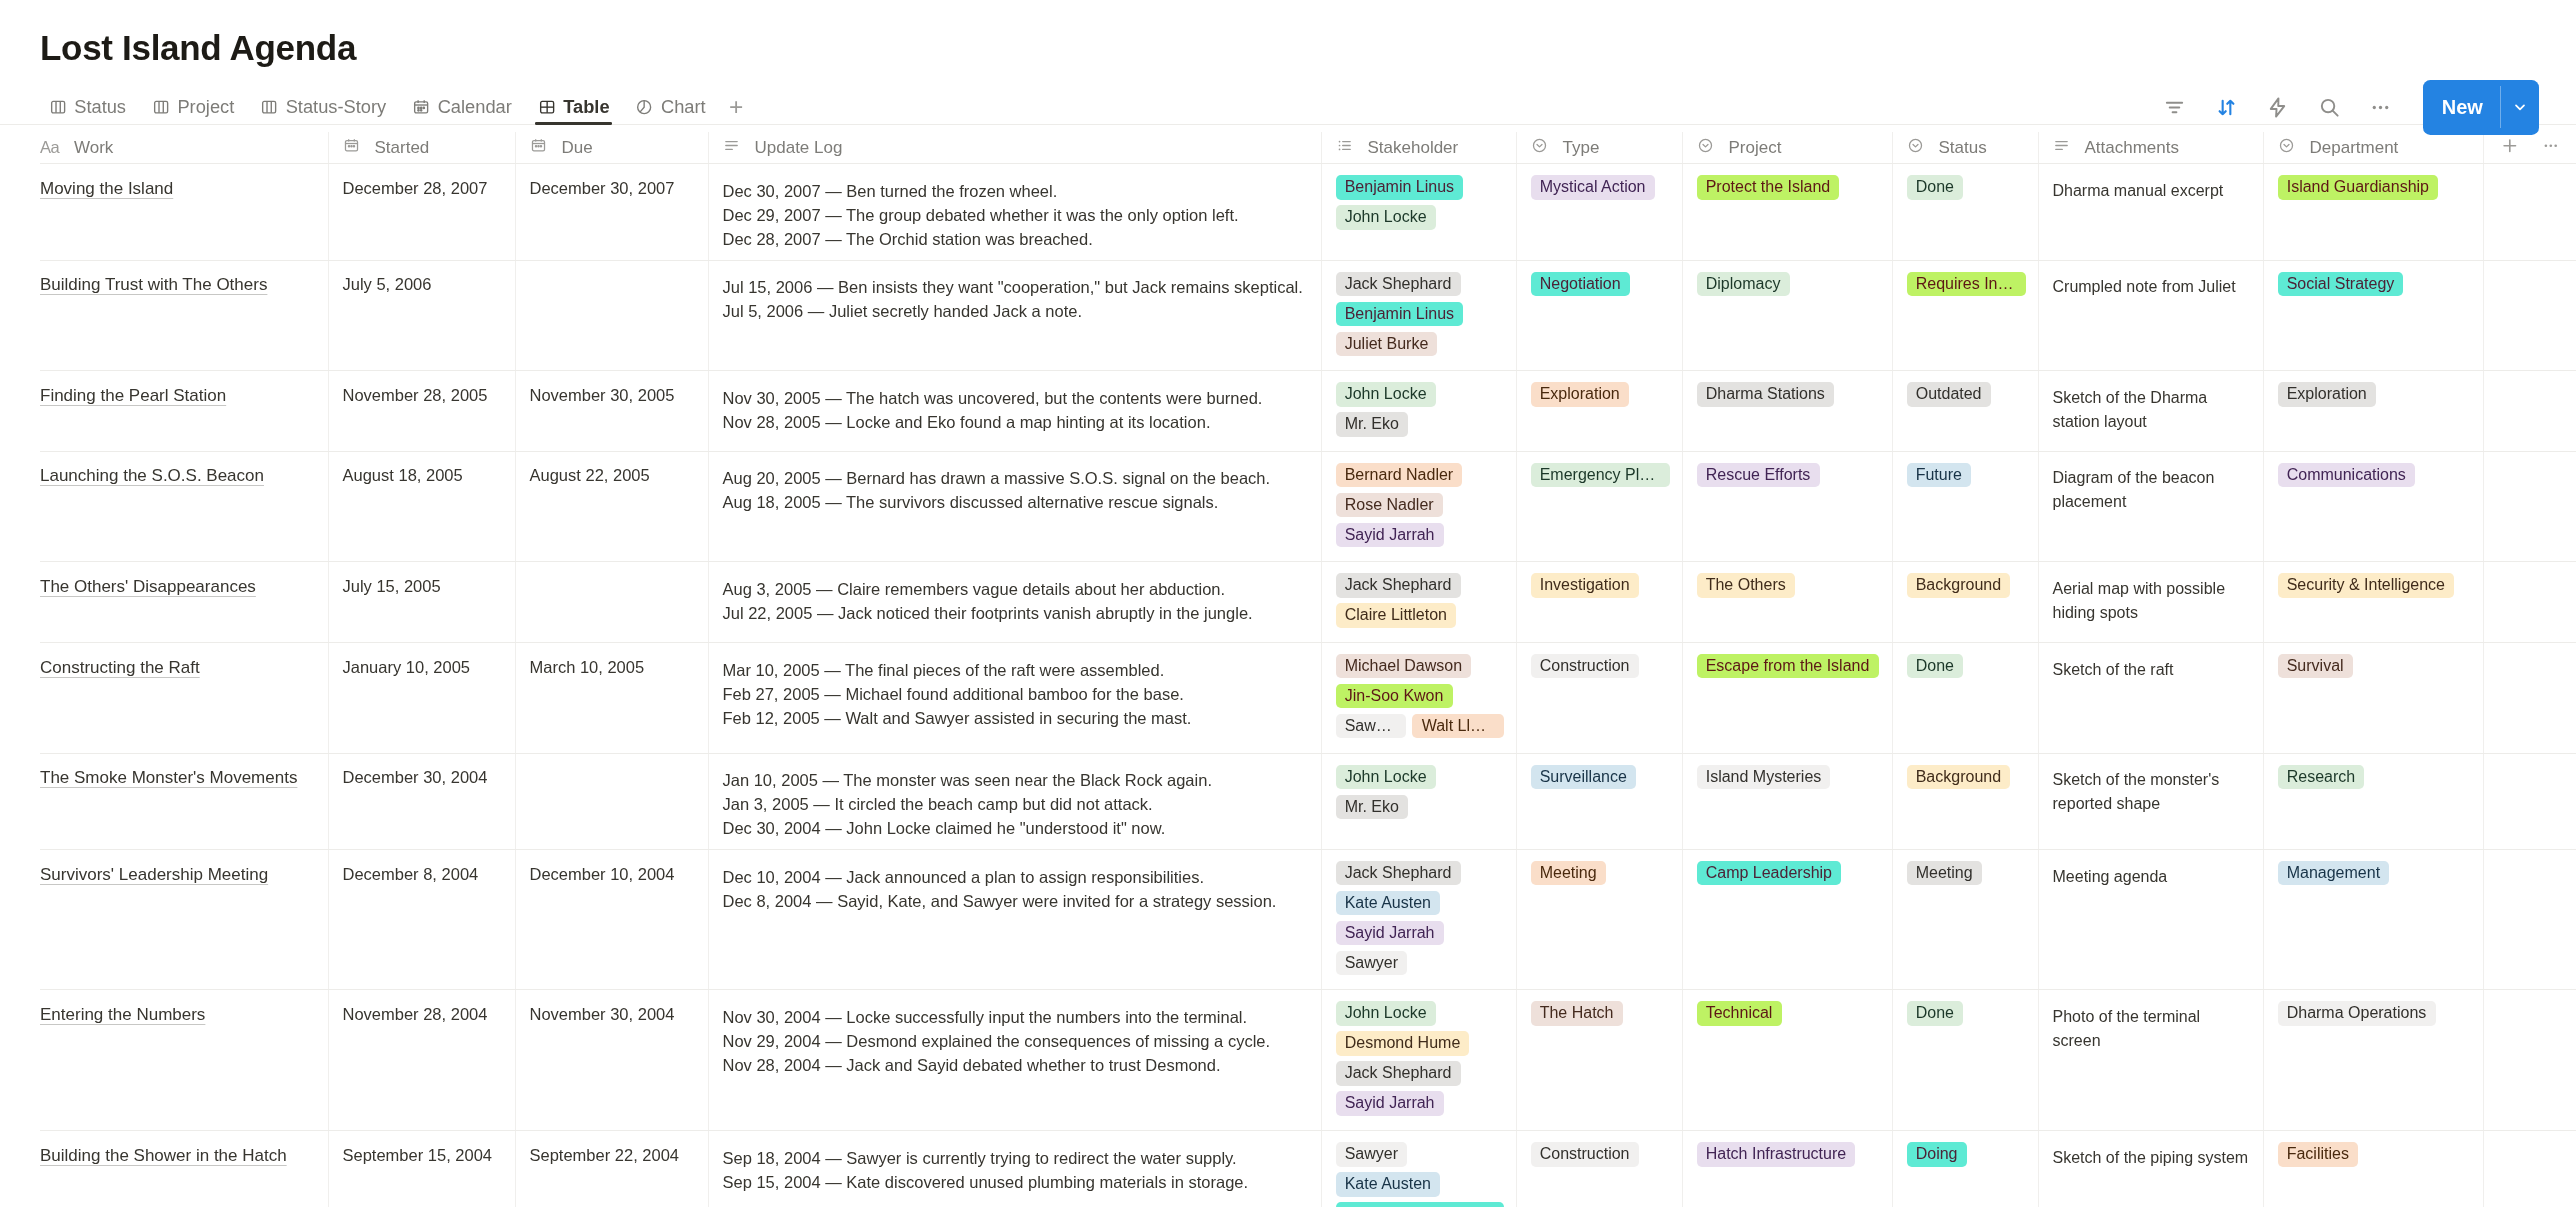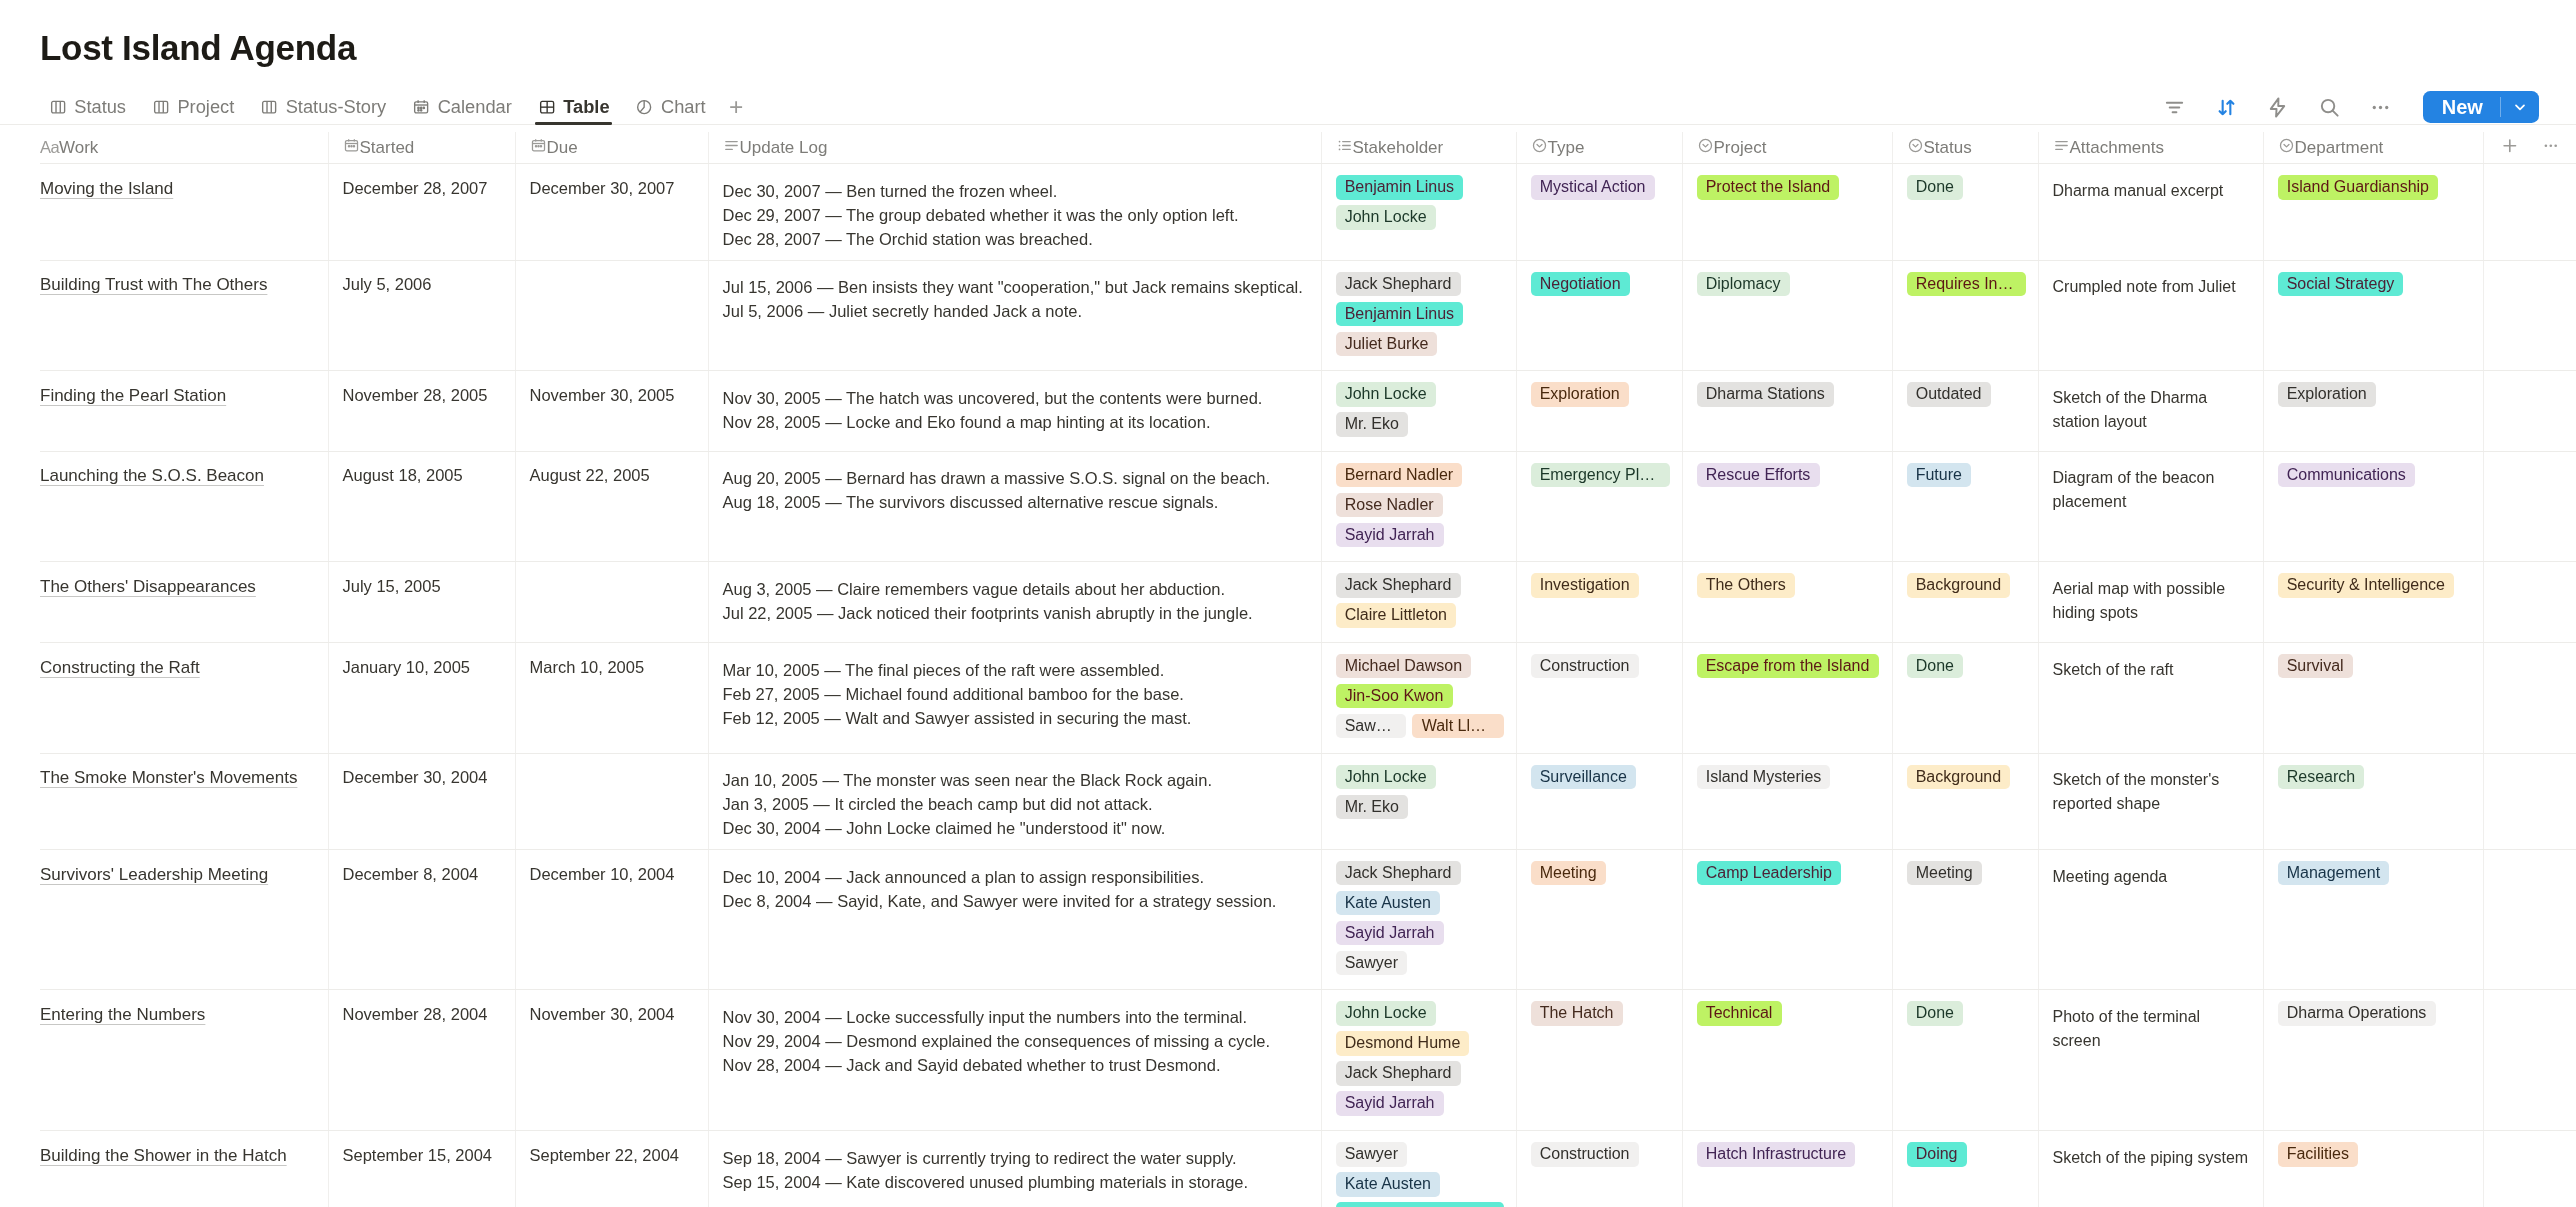--- a/index.html
+++ b/index.html
@@ -17,31 +17,31 @@
   .tab { position:relative; display:flex; align-items:center; gap:7.3px; height:100%; padding:0 8.6px;
          color:#7D7C78; font-size:18.3px; font-weight:500; cursor:pointer; }
   .tab svg { display:block; }
   .tab.active { color:#37352F; font-weight:600; }
   .tab.active::after { content:""; position:absolute; left:6.1px; right:6.1px; bottom:-1.2px; height:3.7px;
                        background:#37352F; border-radius:1.2px; }
   .add-view { color:#9B9A97; font-size:24.5px; padding:0 6.1px; cursor:pointer; line-height:1; }
 
   .view-controls { margin-left:auto; display:flex; align-items:center; gap:24.5px; }
   .icon-btn { display:flex; align-items:center; justify-content:center; width:27px; height:27px; cursor:pointer; }
-  .new-button { display:flex; align-items:stretch; height:32px; background:#2483E2; border-radius:7.3px;
+  .new-button { display:flex; align-items:stretch; height:55px; background:#2483E2; border-radius:7.3px;
                 color:#fff; overflow:hidden; cursor:pointer; margin-left:4.9px; }
   .new-button .new-main { display:flex; align-items:center; padding:0 17px 0 18.3px; font-size:20px; font-weight:600; }
   .new-button .new-divider { width:1.2px; background:rgba(255,255,255,0.35); margin:6.1px 0; }
   .new-button .new-caret { display:flex; align-items:center; padding:0 11px; }
 
   
   .table { margin:7.3px 0 0 40px; width:2536px; }
   .cols { display:grid; grid-template-columns:289px 187px 193px 613px 195px 166px 210px 146px 225px 220px 1fr; }
   .thead { height:32px; border-bottom:1.2px solid #EDECE9; }
-  .th { display:flex; align-items:center; gap:0; padding:0 7.3px 0 13.5px; color:#7D7C78; font-size:17px;
+  .th { display:flex; align-items:center; gap:15px; padding:0 7.3px 0 13.5px; color:#7D7C78; font-size:17px;
         border-right:1.2px solid #F0EFED; cursor:pointer; overflow:hidden; white-space:nowrap; }
   .th:first-child { padding-left:0; }
   .th.end { border-right:none; gap:21px; padding-left:16px; color:#9B9A97; }
   .th svg { flex:none; }
   .aa-glyph { font-size:16.5px; color:#9B9A97; letter-spacing:-0.6px; }
 
   .row { border-bottom:1.2px solid #EDECE9; }
   .td { border-right:1.2px solid #F0EFED; padding:14.7px 12.2px 8.6px 13.5px; overflow:hidden; }
   .td.end { border-right:none; }
   .td-work { padding-left:0; }

